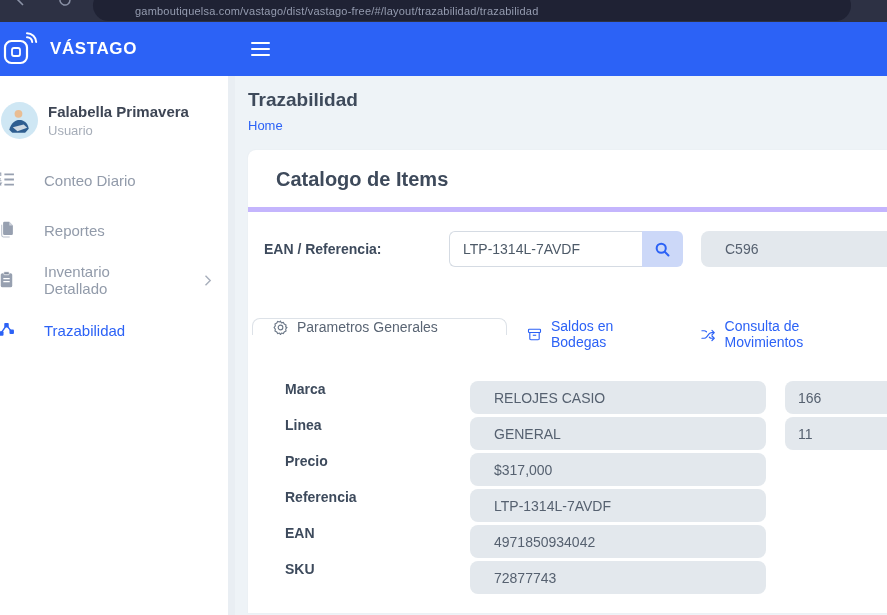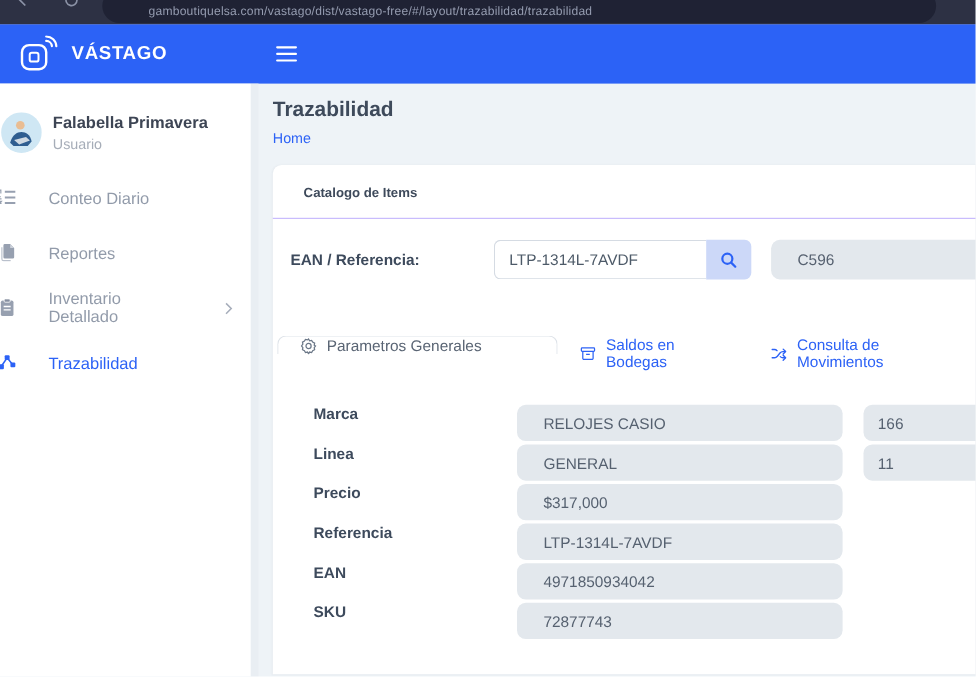--- a/index.html
+++ b/index.html
@@ -6,21 +6,21 @@
   body{width:887px;height:615px;overflow:hidden;background:#eef3f7;font-family:"Liberation Sans",sans-serif}
 
   
   .browser-bar{position:relative;height:22px;background:#2d3144;overflow:hidden}
   .b-icon{position:absolute;top:-7px;color:#8b92a6}
   .address-pill{position:absolute;left:93px;top:-10px;width:758px;height:31px;border-radius:16px;background:#1f2234;display:flex;align-items:flex-end}
   .url{color:#959cb0;font-size:11px;padding:0 0 4px 42px;white-space:nowrap;letter-spacing:.2px;overflow:hidden}
 
   
   .app-header{height:54px;background:#2c62f6;display:flex;align-items:center}
-  .brand{width:235px;display:flex;align-items:center;gap:11px;padding-left:18px;box-sizing:border-box}
+  .brand{width:235px;display:flex;align-items:center;gap:11px;padding-left:3px;box-sizing:border-box}
   .brand-title{color:#fff;font-weight:bold;font-size:17px;letter-spacing:.6px}
   .hamburger{margin-left:12px;cursor:pointer;padding:4px}
   .hamburger div{width:19px;height:2.5px;background:#fff;border-radius:2px;margin:3.5px 0}
 
   .layout{display:flex;height:539px}
 
   
   .sidebar{width:228px;background:#fff;box-sizing:border-box}
   .profile{display:flex;align-items:center;gap:10px;padding:26px 8px 16px 1px}
   .user-name{font-size:15px;font-weight:bold;color:#3d4554;line-height:1.25}
@@ -33,21 +33,21 @@
 
   .side-divider{width:7px;background:#e9eef3}
 
   
   .main{flex:1;min-width:0;padding:13px 0 0 13px;box-sizing:border-box}
   .page-title{font-size:19px;font-weight:bold;color:#3e4a5b}
   .breadcrumb{margin-top:7px;font-size:13px}
   .breadcrumb a{color:#2c62f6;text-decoration:none;cursor:pointer}
 
   .card{margin-top:17px;background:#fff;border-radius:8px 0 0 0;min-height:463px;box-shadow:0 0 2px rgba(60,70,90,.06)}
-  .card-header{padding:18px 28px 16px;border-bottom:1px solid #c4b5fd;font-size:12px;font-weight:bold;color:#3e4a5b}
+  .card-header{padding:18px 28px 16px;border-bottom:5px solid #c4b5fd;font-size:20px;font-weight:bold;color:#3e4a5b}
   .card-body{padding:19px 0 0 16px}
 
   .search-row{display:flex;align-items:center}
   .search-label{width:185px;flex:0 0 185px;font-size:14px;font-weight:bold;color:#3d4a5c}
   .input-group{display:flex;align-items:stretch;height:36px}
   .search-input{width:166px;border:1px solid #d5dbe3;border-right:none;border-radius:6px 0 0 6px;padding:0 13px;font-size:14px;color:#4d5a68;outline:none;font-family:"Liberation Sans",sans-serif;background:#fff}
   .search-btn{width:41px;border:none;background:#ccd8f8;border-radius:0 6px 6px 0;display:flex;align-items:center;justify-content:center;cursor:pointer}
   .code-field{flex:1;margin-left:18px;height:36px;background:#e3e8ed;border-radius:8px 0 0 8px;display:flex;align-items:center;padding-left:24px;font-size:14px;color:#566170}
 
   .tabs{display:flex;align-items:flex-start;height:38px;margin:51px 0 0 -12px}

